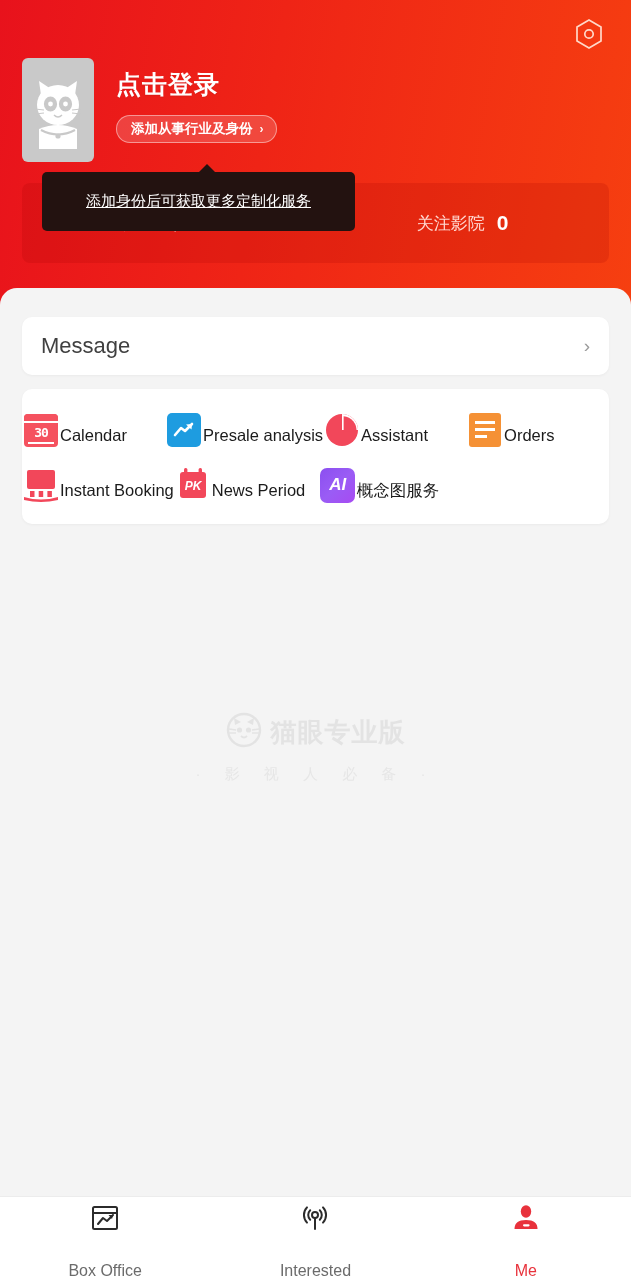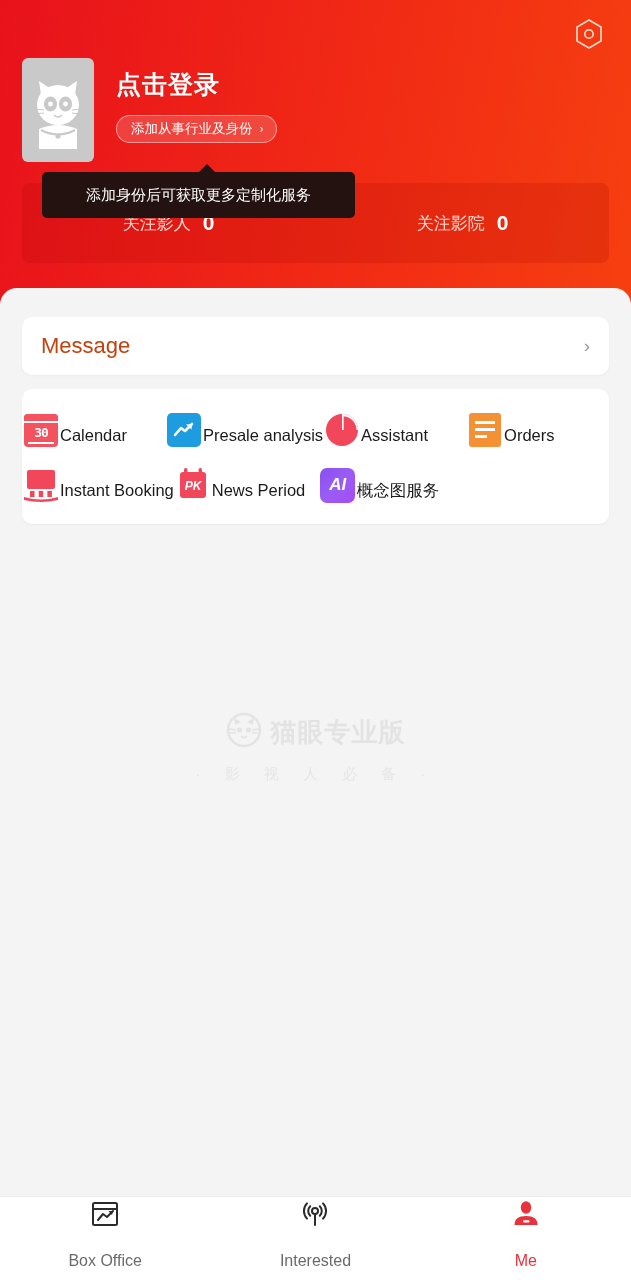--- a/index.html
+++ b/index.html
@@ -28,38 +28,38 @@
   .avatar svg { position:absolute; left:50%; top:52%; transform:translate(-50%,-50%); }
   .profile-text { margin-left:22px; padding-top:10px; }
   .login-title {
     color:#ffffff; font-size:25px; font-weight:bold; letter-spacing:1px;
     text-shadow:0 1px 1px rgba(0,0,0,.08); cursor:pointer;
   }
   .identity-pill {
     margin-top:14px; display:inline-flex; align-items:center; gap:7px;
     height:28px; padding:0 12px 0 14px; border-radius:14px;
     background:rgba(255,255,255,.17); border:1px solid rgba(255,255,255,.45);
-    color:#fff; font-size:13.5px; cursor:pointer; white-space:nowrap;
+    color:#fff; font-size:13.5px; cursor:pointer; white-space:nowrap;font-weight:bold;
   }
   .identity-pill .chev { font-size:12px; opacity:.95; }
 
   .stats-bar {
     position:absolute; left:22px; top:183px; width:587px; height:80px;
     border-radius:8px; background:rgba(160,0,0,.17);
     display:flex; 
   }
   .stat { flex:1; display:flex; align-items:center; justify-content:center; gap:12px; cursor:pointer; }
   .stat-label { color:#ffd9d2; font-size:17px; }
   .stat-value { color:#ffffff; font-size:21px; font-weight:bold; }
   .stat-div { width:1px; height:26px; background:rgba(255,255,255,.22); }
 
   .tooltip {
-    position:absolute; left:42px; top:172px; width:313px; height:46px;
+    position:absolute; left:42px; top:172px; width:313px; height:59px;
     background:#231210; border-radius:5px; display:flex; align-items:center;
-    justify-content:center; color:#fff; font-size:15px; z-index:6;
+    justify-content:center; color:#fff; font-size:15px; z-index:6;text-decoration:underline;
   }
   .tooltip:after {
     content:""; position:absolute; top:-8px; left:156px;
     border-left:9px solid transparent; border-right:9px solid transparent;
     border-bottom:9px solid #231210;
   }
 
   
   .sheet {
     position:absolute; left:0; top:288px; width:631px; height:992px;
@@ -67,21 +67,21 @@
   }
 
   .card {
     background:#fff; border-radius:10px; margin:0 22px;
     box-shadow:0 1px 3px rgba(0,0,0,.045);
   }
   .msg-card {
     margin-top:29px; height:58px; display:flex; align-items:center;
     justify-content:space-between; padding:0 19px 0 19px; cursor:pointer;
   }
-  .msg-title { font-size:22px; color:#c2410c; }
+  .msg-title { font-size:22px; color:#404040; }
   .msg-chev { font-size:19px; color:#9b9b9b; }
 
   .grid-card { margin-top:14px; padding:22px 0 20px 0; }
   .grid-row { display:flex; }
   .grid-row + .grid-row { margin-top:17px; }
   .grid-cell {
     flex:1; display:flex; flex-direction:row; align-items:center; cursor:pointer;
   }
   .grid-icon { width:38px; height:38px; display:flex; align-items:center; justify-content:center; }
   .grid-label { margin-top:11px; font-size:16.5px; color:#1b1b1b; white-space:nowrap; }
@@ -121,21 +121,21 @@
   .wm-text { color:#e3e3e3; font-size:26px; font-weight:bold; letter-spacing:1px; }
   .wm-sub { margin-top:13px; color:#e6e6e6; font-size:15px; letter-spacing:10px; }
 
   
   .tabbar {
     position:absolute; left:0; bottom:0; width:631px; height:84px;
     background:#fff; border-top:1px solid #ececec; display:flex; z-index:8;
   }
   .tab {
     flex:1; display:flex; flex-direction:column; align-items:center;
-    justify-content:flex-start; gap:21px; cursor:pointer; position:relative;
+    justify-content:flex-end; gap:27px; cursor:pointer; position:relative;
   }
   .tab-ic { width:34px; height:34px; display:flex; align-items:center; justify-content:center; position:relative; }
   .tab-lb { font-size:16px; color:#6b6b6b; }
   .tab.active .tab-lb { color:#e8323c; }
   .badge-dot {
     position:absolute; right:-1px; top:0px; width:9px; height:9px;
     border-radius:50%; background:#f0232e;
   }
 </style>
 </head>

